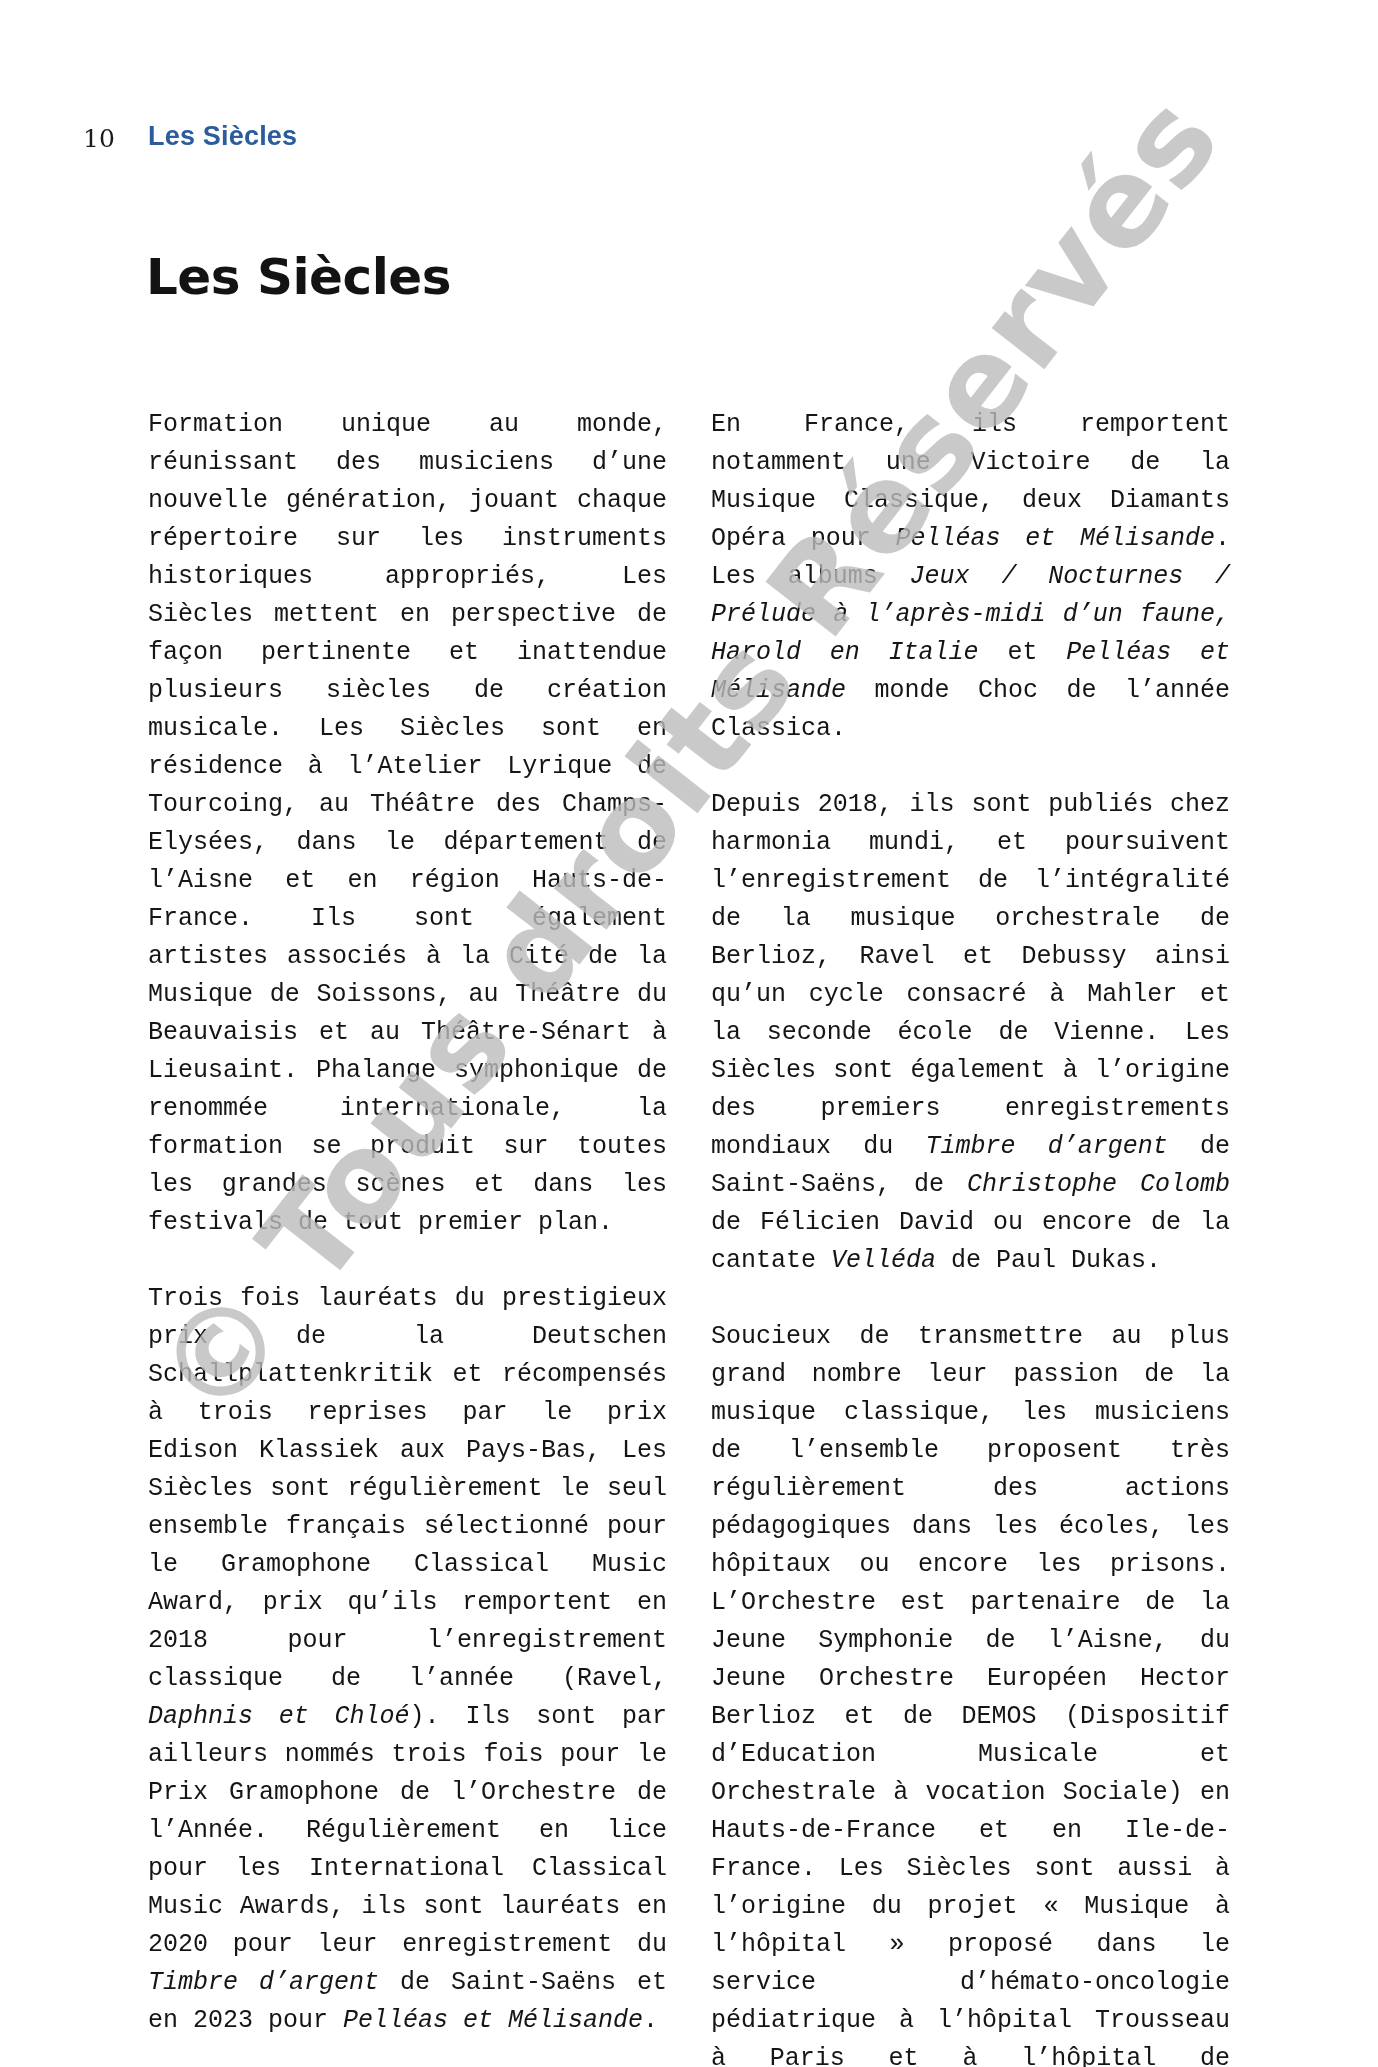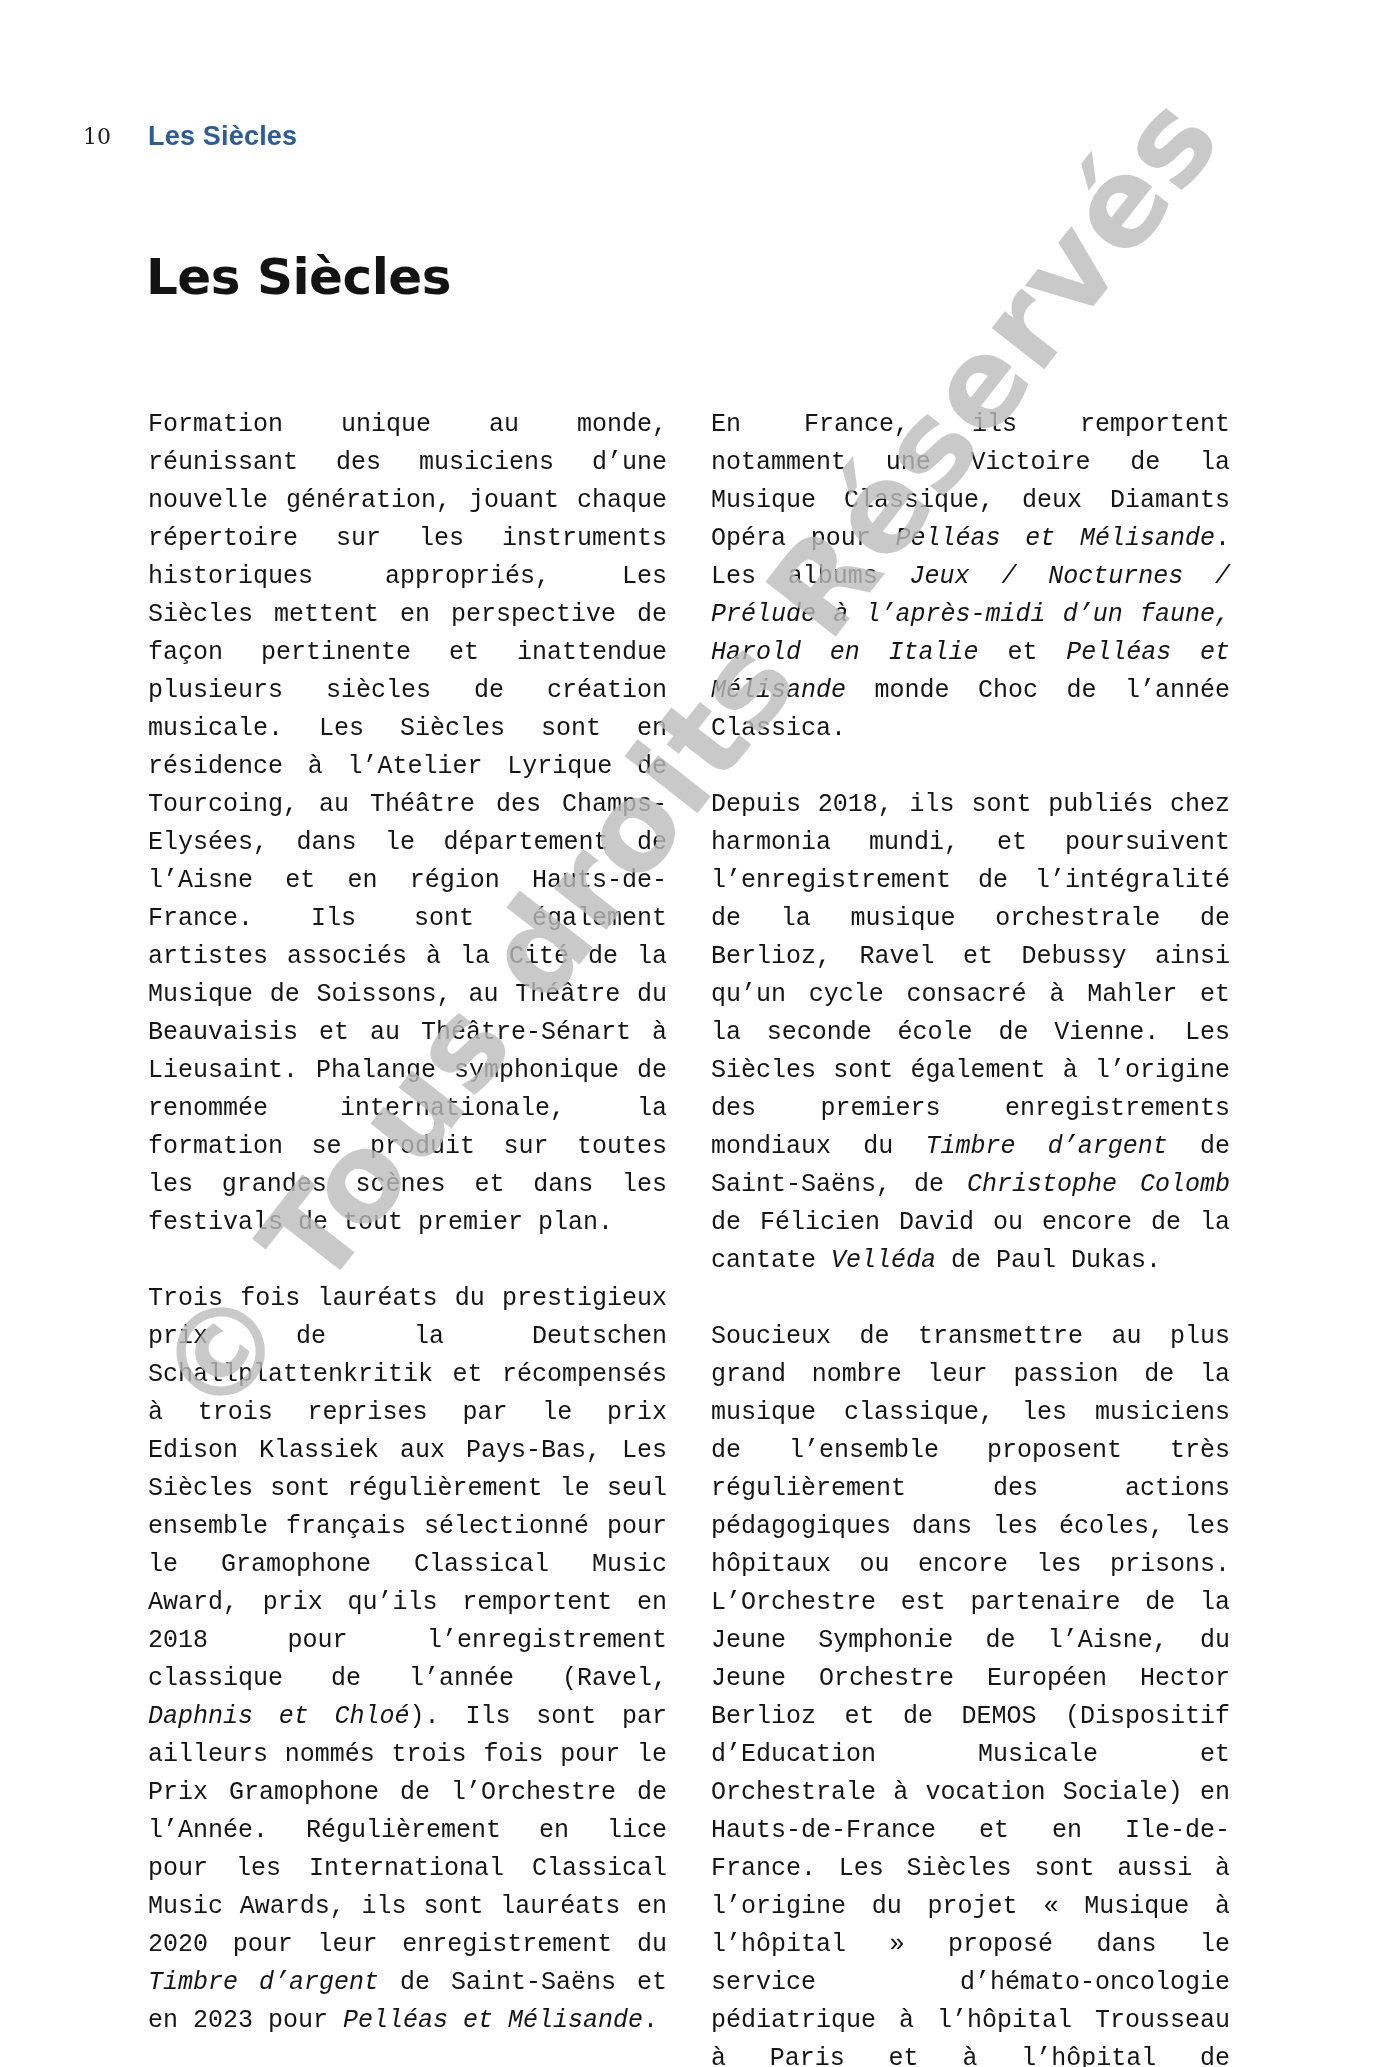--- a/index.html
+++ b/index.html
@@ -9,21 +9,21 @@
     position: relative;
     overflow: hidden;
     font-family: "DejaVu Serif", serif;
   }
   .running-header-row {
     position: absolute; top: 121px; left: 0; width: 1378px; height: 40px;
   }
   .page-number {
     position: absolute; left: 83px; top: 3px;
     font-family: "DejaVu Serif", serif;
-    font-size: 22px; color: #1c1c1c;
+    font-size: 25px; color: #1c1c1c;
   }
   .running-header {
     position: absolute; left: 148px; top: 0;
     font-family: "Liberation Sans", sans-serif;
     font-weight: bold;
     font-size: 27px;
     color: #2b5c9c;
     letter-spacing: 0.2px;
   }
   .page-title {

